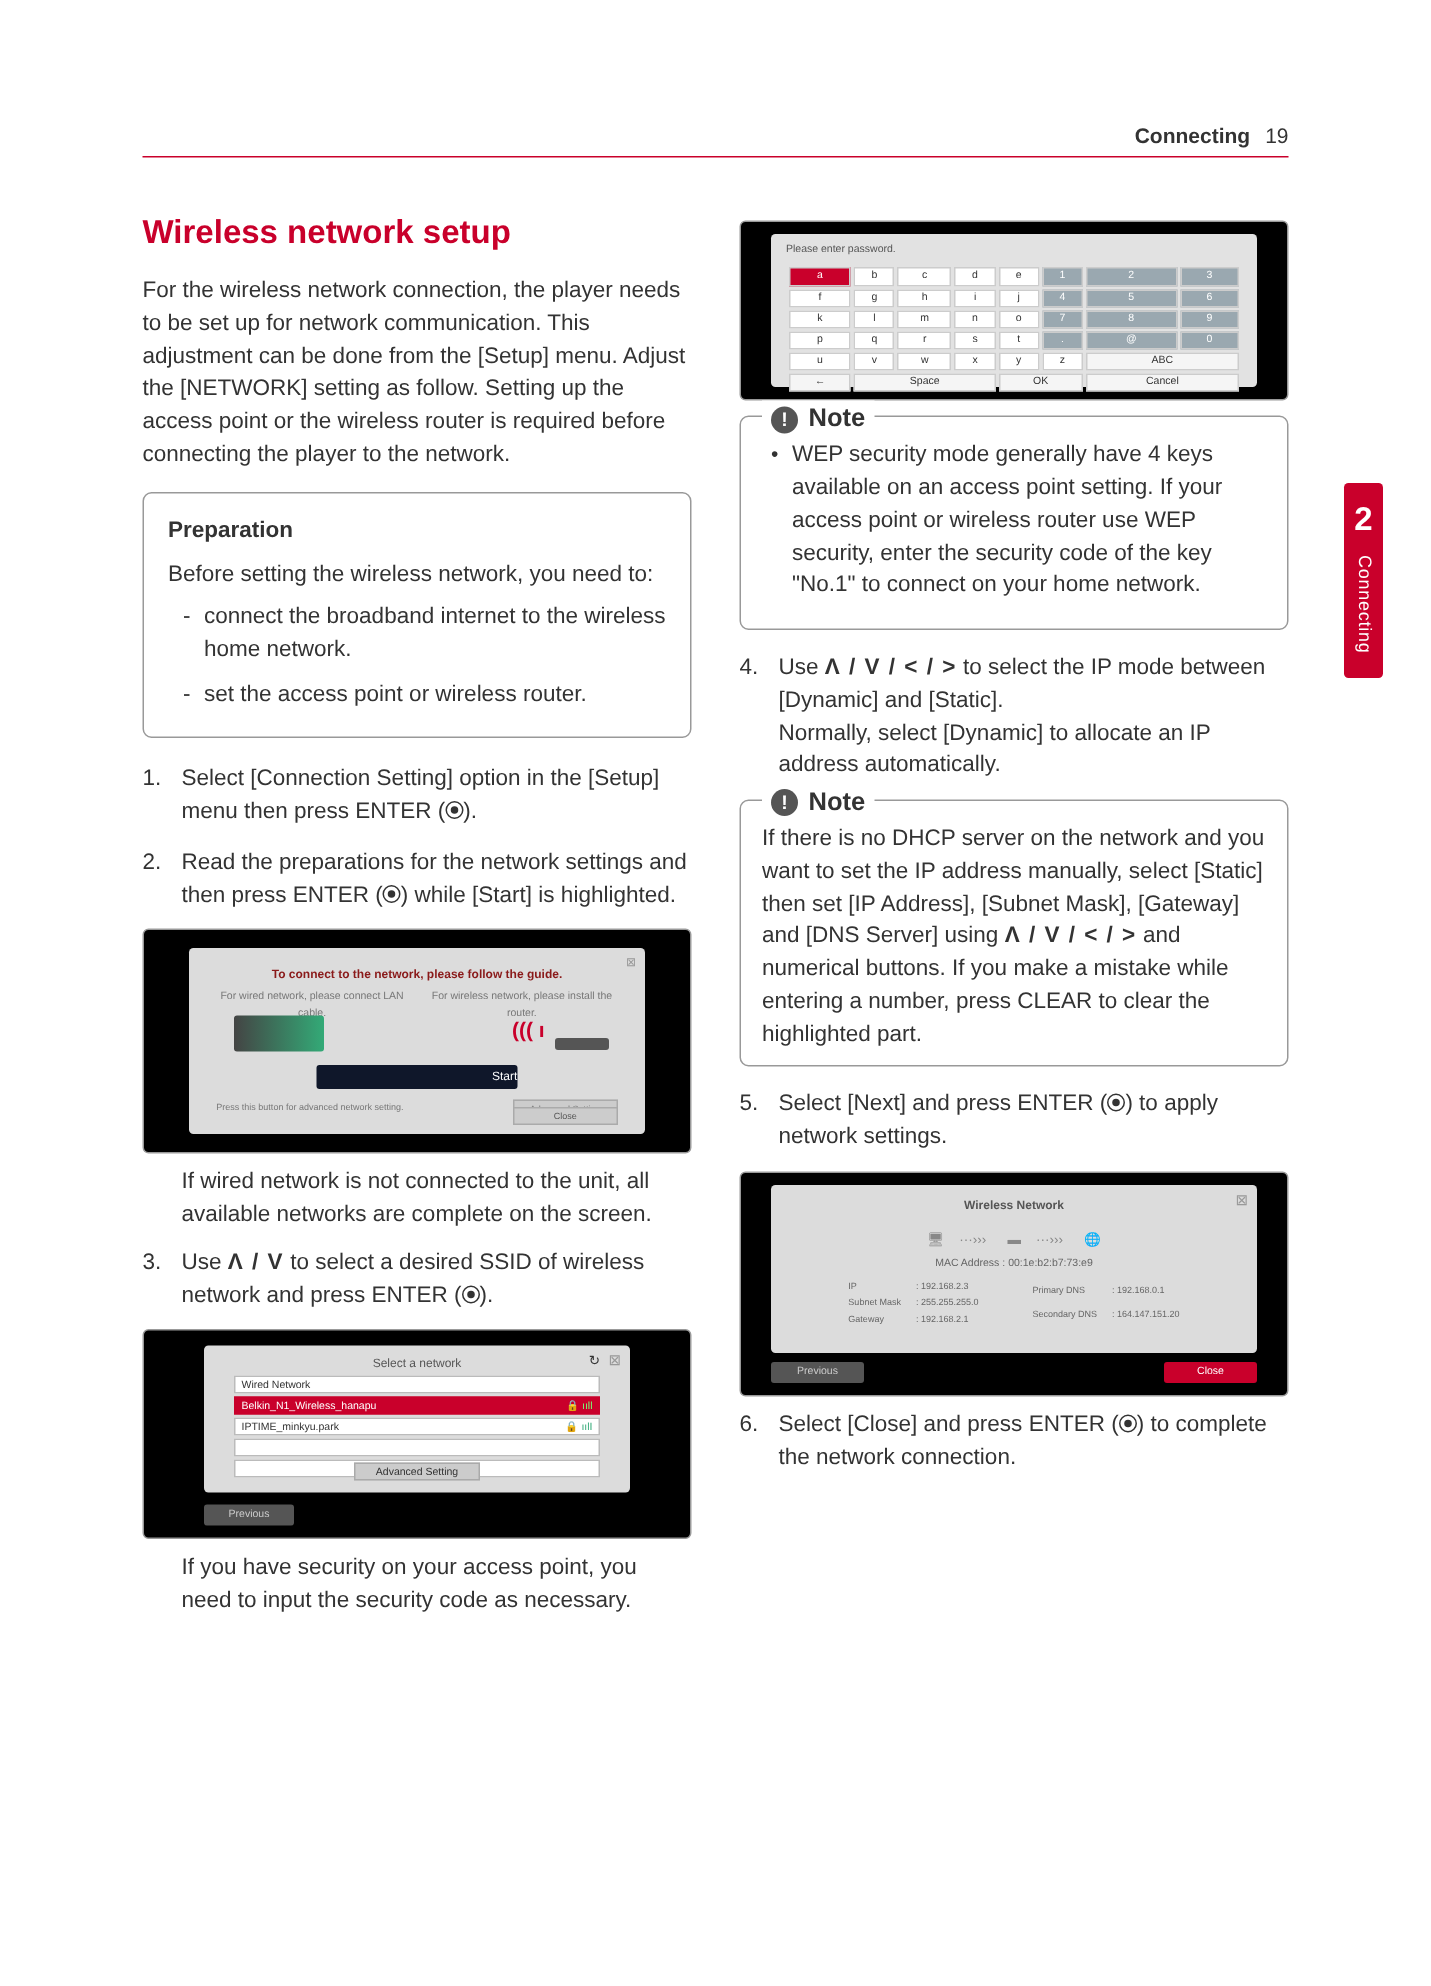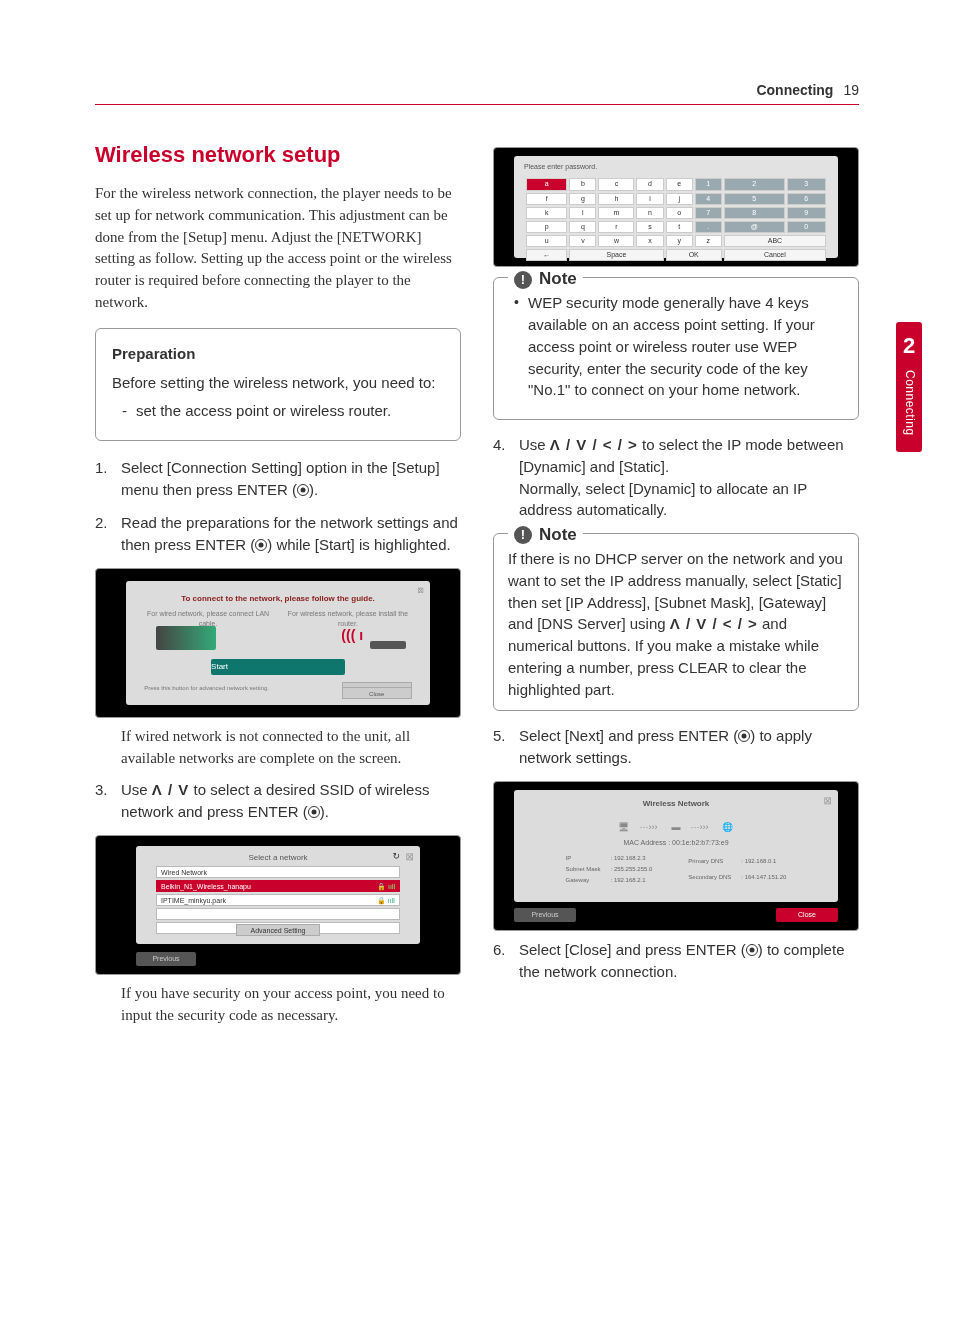--- a/index.html
+++ b/index.html
@@ -44,21 +44,20 @@
   }
   h1.main-title {
     color: #c9002b;
     font-size: 22px;
     font-weight: 700;
     margin-bottom: 12px;
   }
   p.body {
     margin-bottom: 10px;
     color: #333;
-    font-family: Liberation Serif, serif;
   }
   .box {
     border: 1px solid #999;
     border-radius: 6px;
     padding: 14px 16px 10px 16px;
     margin: 14px 0 16px 0;
   }
   .box-title {
     font-weight: 700;
     margin-bottom: 8px;
@@ -145,21 +144,21 @@
     background:linear-gradient(90deg,#444,#3a7); border-radius:2px;
   }
   .shot1 .panel .wifi {
     position:absolute; right:22%; top:44px; color:#c9002b; font-size:14px; font-weight:bold;
   }
   .shot1 .panel .router {
     position:absolute; right:8%; top:60px; width:36px; height:8px; background:#555; border-radius:2px;
   }
   .shot1 .panel .start-btn {
     position:absolute; left:28%; right:28%; top:78px; height:16px;
-    background:#0f766e; color:#fff; font-size:8px; line-height:16px; text-align:left; border-radius:2px;
+    background:#0f172a; color:#fff; font-size:8px; line-height:16px; text-align:right; border-radius:2px;
   }
   .shot1 .panel .adv-row {
     position:absolute; left:6%; right:6%; top:100px; height:14px;
     display:flex; align-items:center; justify-content:space-between;
     font-size:6px; color:#777;
   }
   .shot1 .panel .adv-btn, .shot1 .panel .close-btn {
     width:70px; height:12px; background:#ccc; border:1px solid #aaa; font-size:6px; line-height:12px; text-align:center;
   }
   .shot1 .panel .close-btn { position:absolute; right:6%; bottom:6px; }
@@ -272,20 +271,21 @@
   <div class="columns">
 
     <div class="col">
       <h1 class="main-title">Wireless network setup</h1>
       <p class="body">For the wireless network connection, the player needs to be set up for network communication. This adjustment can be done from the [Setup] menu. Adjust the [NETWORK] setting as follow. Setting up the access point or the wireless router is required before connecting the player to the network.</p>
 
       <div class="box">
         <div class="box-title">Preparation</div>
         <p>Before setting the wireless network, you need to:</p>
         <ul class="dash">
+          <li>connect the broadband internet to the wireless home network.</li>
           <li>set the access point or wireless router.</li>
         </ul>
       </div>
 
       <ol class="steps">
         <li>
           <span class="num">1.</span>
           <span>Select [Connection Setting] option in the [Setup] menu then press ENTER (</span><span class="enter-icon"></span><span>).</span>
         </li>
         <li>

